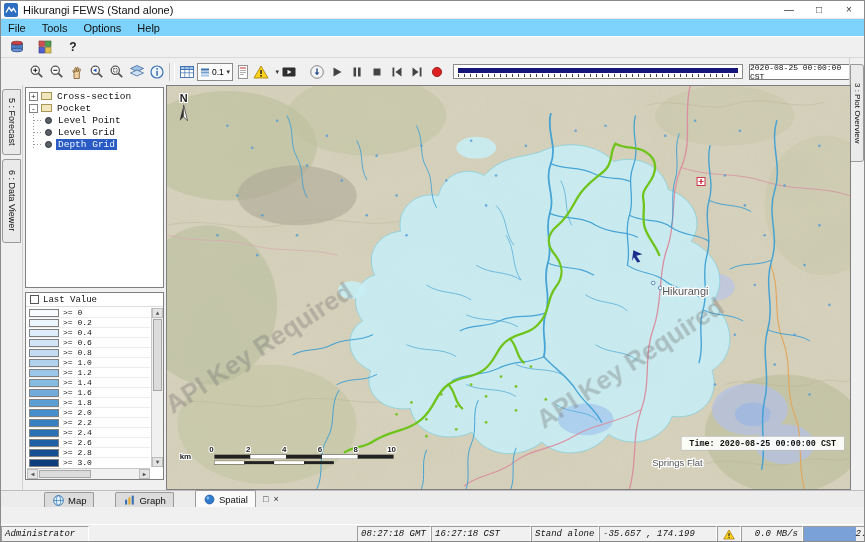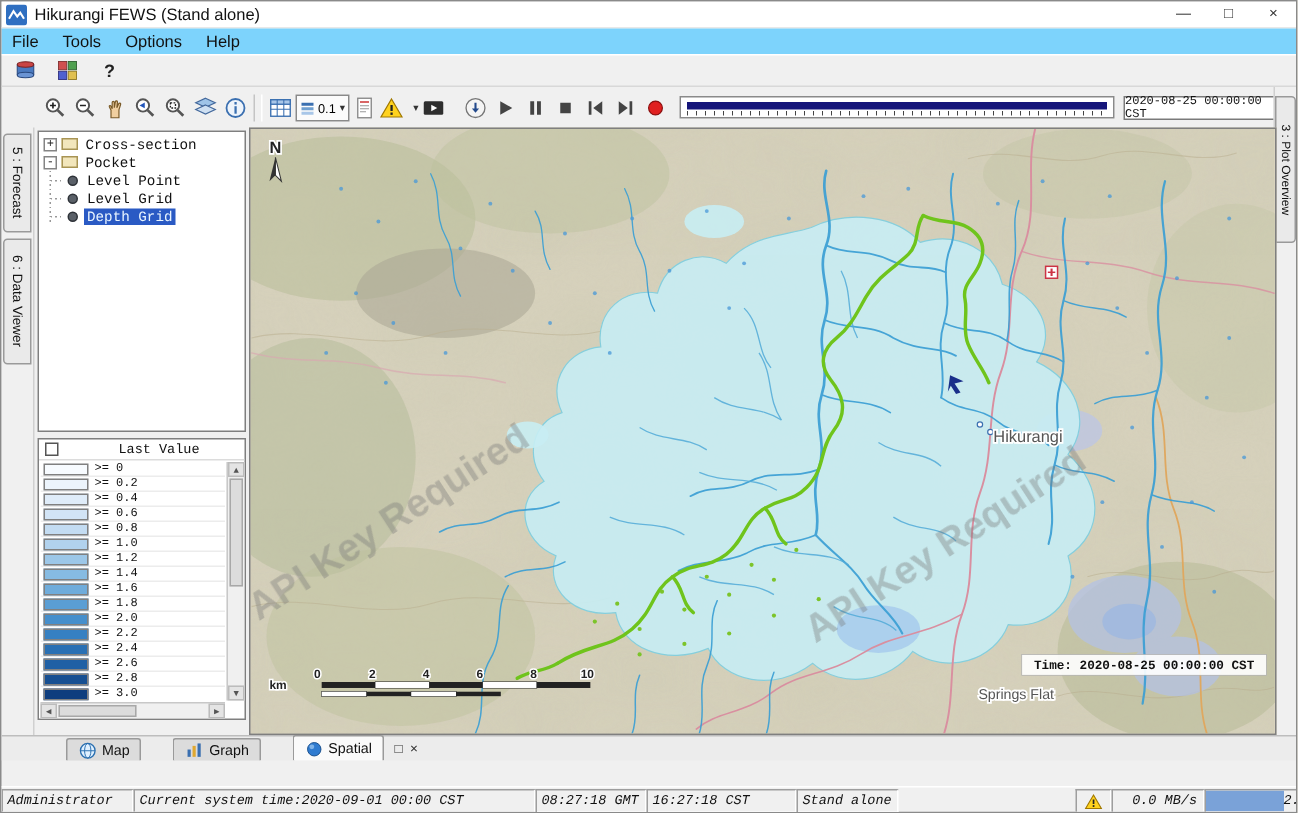--- a/index.html
+++ b/index.html
@@ -77,21 +77,21 @@
   .tlabel.sel { background:#2a5ac4; color:#e9f5ff; }
   .vguide { position:absolute; left:7px; top:26px; width:1px; height:36px;
             background-image:repeating-linear-gradient(#999 0 1px,transparent 1px 3px); }
   .hguide { position:absolute; left:8px; width:8px; height:1px;
             background-image:repeating-linear-gradient(to right,#999 0 1px,transparent 1px 3px); }
 
   
   .legend-panel { position:absolute; left:24px; top:291px; width:139px; height:188px; background:#fff;
                   border:1px solid #7f7f7f; font-family:"Liberation Mono",monospace; overflow:hidden; }
   .legend-header { height:14px; display:flex; align-items:center; font-size:9px; color:#111;
-                   border-bottom:1px solid #dcdcdc;gap:36px; }
+                   border-bottom:1px solid #dcdcdc; }
   .checkbox { width:9px; height:9px; border:1px solid #555; background:#fff; margin:0 4px; flex:none; }
   .legend-list { position:absolute; top:15px; left:1px; right:13px; bottom:12px; overflow:hidden; }
   .lrow { height:10px; display:flex; align-items:center; border-bottom:1px solid #ececec; }
   .swatch { width:30px; height:8px; border:1px solid #808080; margin:0 4px 0 2px; flex:none; }
   .llabel { font-size:8px; color:#111; }
   .vscroll { position:absolute; top:15px; right:0; bottom:12px; width:12px; background:#f0f0f0;
              border-left:1px solid #c8c8c8; }
   .hscroll { position:absolute; left:1px; right:13px; bottom:0; height:11px; background:#f0f0f0;
              border-top:1px solid #c8c8c8; }
   .sarrow { position:absolute; width:11px; height:10px; font-size:6px; display:flex; align-items:center;
@@ -687,24 +687,24 @@
     </div>
     <div class="dock-btns">
       <span>□</span>
       <span>×</span>
     </div>
   </div>
 
 
   <div class="statusbar">
     <div class="sb-cell sb-user">Administrator</div>
-    <div class="sb-cell sb-systime">Current system time:2020-09-01 00:00 CST</div>
     <div class="sb-cell sb-gmt">08:27:18 GMT</div>
     <div class="sb-cell sb-local">16:27:18 CST</div>
     <div class="sb-cell sb-mode">Stand alone</div>
+    <div class="sb-cell sb-coords">-35.657 , 174.199</div>
     <div class="sb-cell sb-warn">
       <svg width="12" height="11" viewBox="0 0 16 14">
           <polygon points="8,1 15,13 1,13" fill="#ffd21e" stroke="#a07800" stroke-width="1"></polygon>
           <rect x="7.3" y="5" width="1.5" height="4" fill="#222"></rect>
           <rect x="7.3" y="10" width="1.5" height="1.6" fill="#222"></rect>
         </svg>
     </div>
     <div class="sb-cell sb-rate">0.0 MB/s</div>
     <div class="sb-cell sb-mem">
       <div class="mem-fill"></div>

